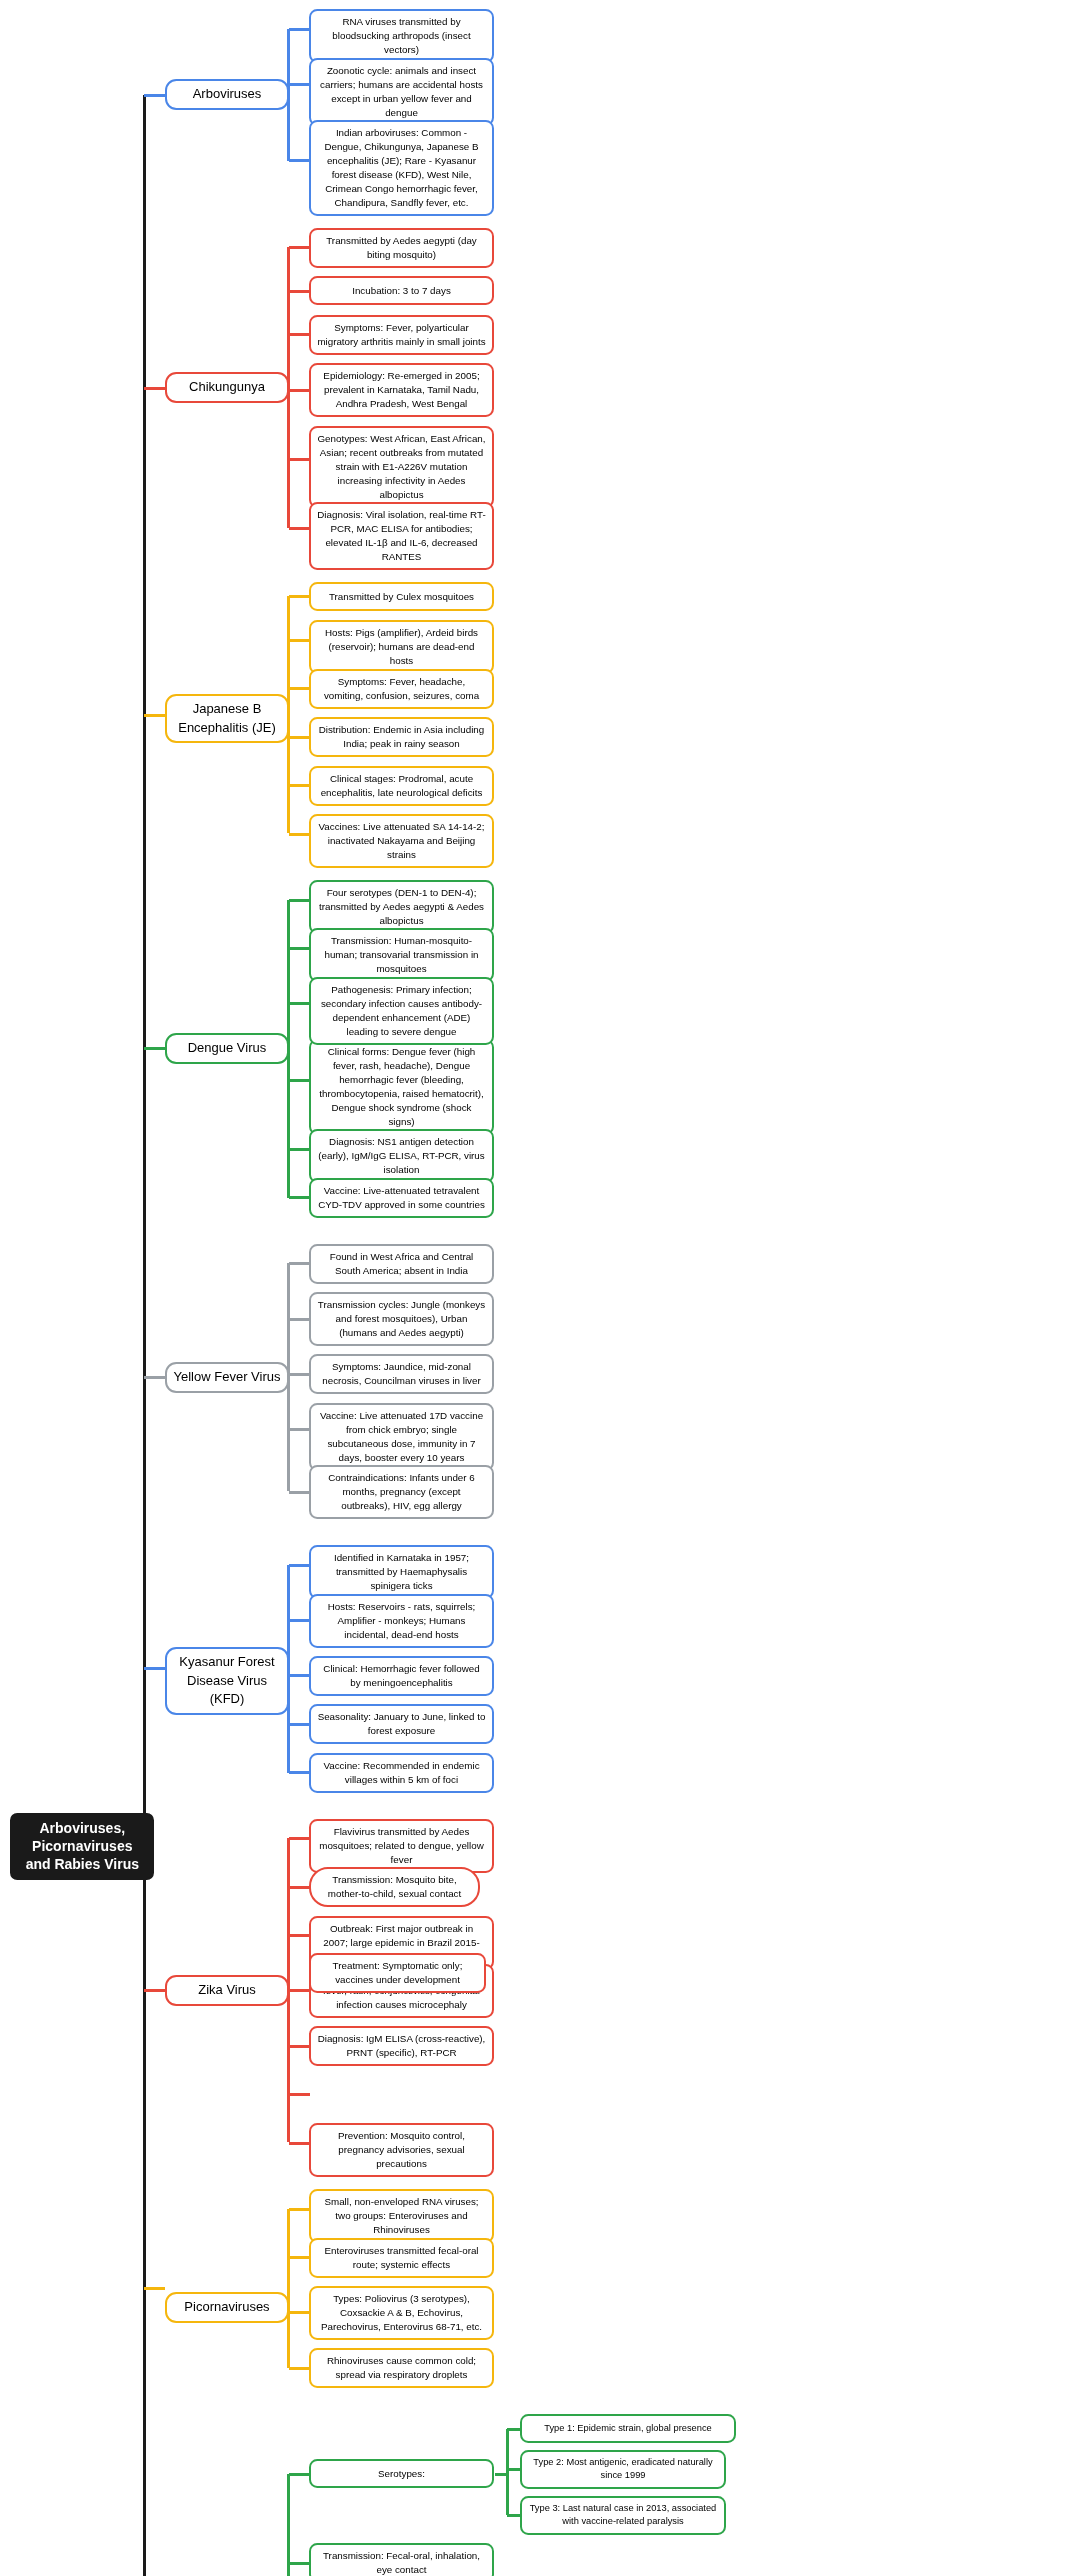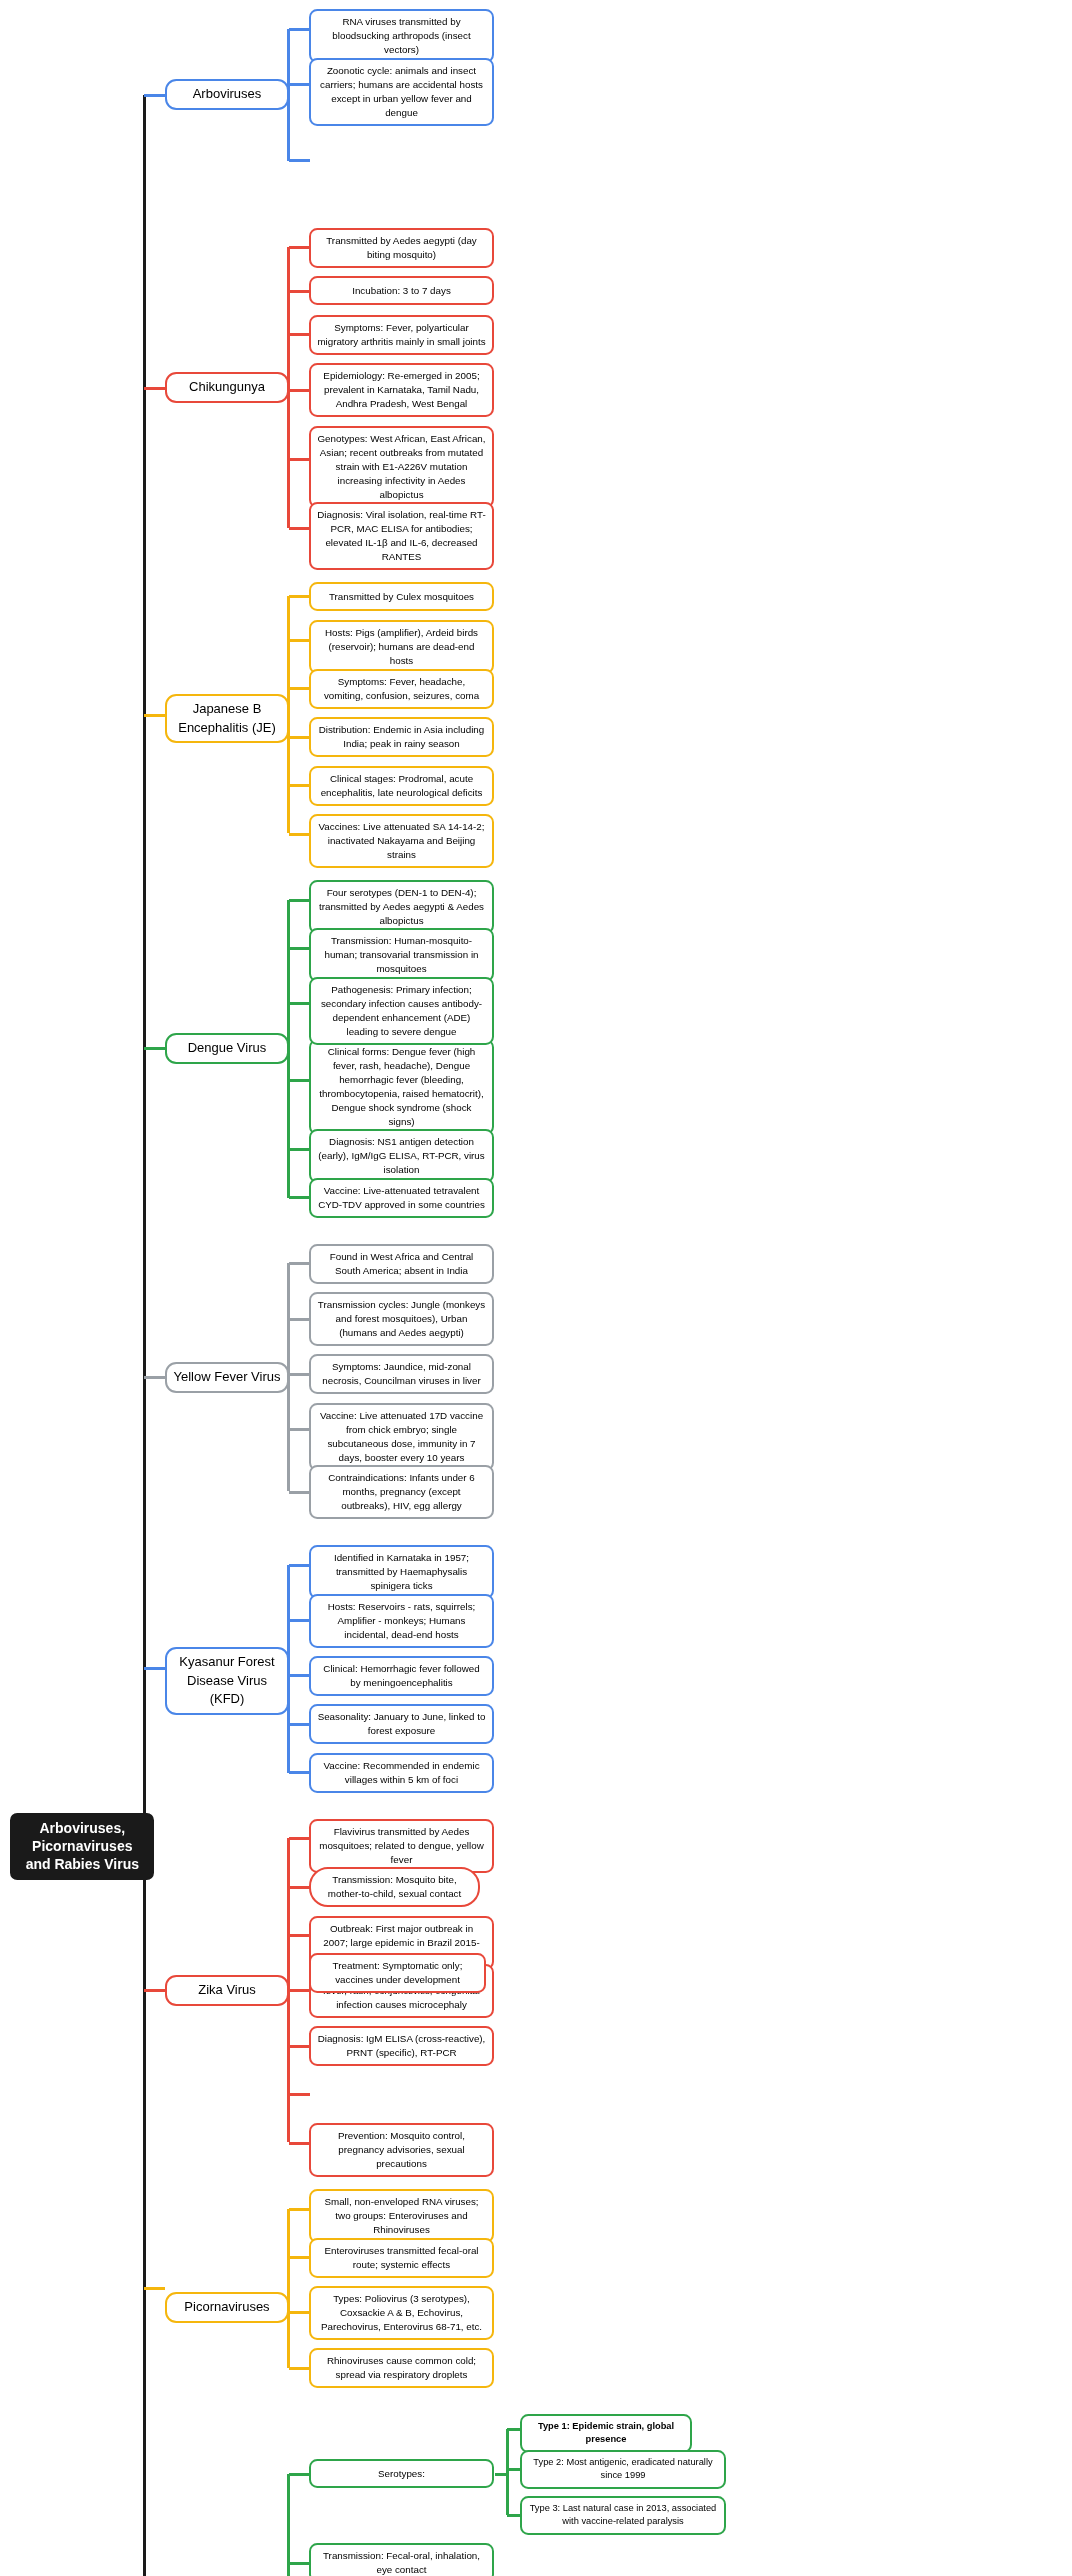--- a/index.html
+++ b/index.html
@@ -65,20 +65,21 @@
   .b-green  { background: #2ea54a; }
   .b-gray   { background: #9aa0a6; }
   .b-dark   { background: #1a1a1a; }
 </style>
 </head>
 <body>
 
 <div id="canvas">
     <div class="node leaf c-blue" style="left: 309px; top: 9.3px; width: 185px; min-height: 39px;">RNA viruses transmitted by bloodsucking arthropods (insect vectors)</div>
     <div class="node leaf c-blue" style="left: 309px; top: 58px; width: 185px; min-height: 53px;">Zoonotic cycle: animals and insect carriers; humans are accidental hosts except in urban yellow fever and dengue</div>
+    <div class="node leaf c-blue" style="left: 309px; top: 120px; width: 185px; min-height: 81px;">Indian arboviruses: Common - Dengue, Chikungunya, Japanese B encephalitis (JE); Rare - Kyasanur forest disease (KFD), West Nile, Crimean Congo hemorrhagic fever, Chandipura, Sandfly fever, etc.</div>
     <div class="node branch c-blue" style="left: 165px; top: 79px; width: 124px; min-height: 31px;">Arboviruses</div>
     <div class="ln lnv b-blue" style="left: 287px; top: 29px; height: 132px;"></div>
     <div class="ln lnh b-blue" style="left: 289px; top: 28px; width: 20.6px;"></div>
     <div class="ln lnh b-blue" style="left: 289px; top: 83px; width: 20.6px;"></div>
     <div class="ln lnh b-blue" style="left: 289px; top: 159px; width: 20.6px;"></div>
     <div class="ln lnh b-blue" style="left: 289px; top: 94px; width: 0px;"></div>
     <div class="node leaf c-red" style="left: 309px; top: 228px; width: 185px; min-height: 39px;">Transmitted by Aedes aegypti (day biting mosquito)</div>
     <div class="node leaf c-red" style="left: 309px; top: 276px; width: 185px; min-height: 29px;">Incubation: 3 to 7 days</div>
     <div class="node leaf c-red" style="left: 309px; top: 315px; width: 185px; min-height: 39px;">Symptoms: Fever, polyarticular migratory arthritis mainly in small joints</div>
     <div class="node leaf c-red" style="left: 309px; top: 363px; width: 185px; min-height: 53px;">Epidemiology: Re-emerged in 2005; prevalent in Karnataka, Tamil Nadu, Andhra Pradesh, West Bengal</div>
@@ -171,21 +172,21 @@
     <div class="node leaf c-yellow" style="left: 309px; top: 2286px; width: 185px; min-height: 53px;">Types: Poliovirus (3 serotypes), Coxsackie A &amp; B, Echovirus, Parechovirus, Enterovirus 68-71, etc.</div>
     <div class="node leaf c-yellow" style="left: 309px; top: 2348px; width: 185px; min-height: 39px;">Rhinoviruses cause common cold; spread via respiratory droplets</div>
     <div class="node branch c-yellow" style="left: 165px; top: 2273px; width: 124px; min-height: 31px; margin-top: 19px;">Picornaviruses</div>
     <div class="ln lnv b-yellow" style="left: 287px; top: 2209px; height: 159px;"></div>
     <div class="ln lnh b-yellow" style="left: 289px; top: 2208px; width: 20.6px;"></div>
     <div class="ln lnh b-yellow" style="left: 289px; top: 2256px; width: 20.6px;"></div>
     <div class="ln lnh b-yellow" style="left: 289px; top: 2311px; width: 20.6px;"></div>
     <div class="ln lnh b-yellow" style="left: 289px; top: 2367px; width: 20.6px;"></div>
     <div class="ln lnh b-yellow" style="left: 289px; top: 2287px; width: 0px;"></div>
     <div class="node leaf c-green" style="left: 309px; top: 2459px; width: 185px; min-height: 29px;">Serotypes:</div>
-    <div class="node sub c-green" style="left: 520px; top: 2414px; width: 172px; min-height: 29px; font-weight: bold;">Type 1: Epidemic strain, global presence</div>
+    <div class="node sub c-green" style="left: 520px; top: 2414px; width: 216px; min-height: 29px;">Type 1: Epidemic strain, global presence</div>
     <div class="ln lnh b-green" style="left: 507px; top: 2428px; width: 13.4px;"></div>
     <div class="node sub c-green" style="left: 520px; top: 2450px; width: 206px; min-height: 38px;">Type 2: Most antigenic, eradicated naturally since 1999</div>
     <div class="ln lnh b-green" style="left: 507px; top: 2468px; width: 13.4px;"></div>
     <div class="node sub c-green" style="left: 520px; top: 2496px; width: 206px; min-height: 38px;">Type 3: Last natural case in 2013, associated with vaccine-related paralysis</div>
     <div class="ln lnh b-green" style="left: 507px; top: 2514px; width: 13.4px;"></div>
     <div class="ln lnv b-green" style="left: 506px; top: 2429px; height: 86px;"></div>
     <div class="ln lnh b-green" style="left: 495px; top: 2473px; width: 12.4px;"></div>
     <div class="node leaf c-green" style="left: 309px; top: 2543px; width: 185px; min-height: 39px;">Transmission: Fecal-oral, inhalation, eye contact</div>
     <div class="ln lnv b-green" style="left: 287px; top: 2474px; height: 595px;"></div>
     <div class="ln lnh b-green" style="left: 289px; top: 2473px; width: 20.6px;"></div>

